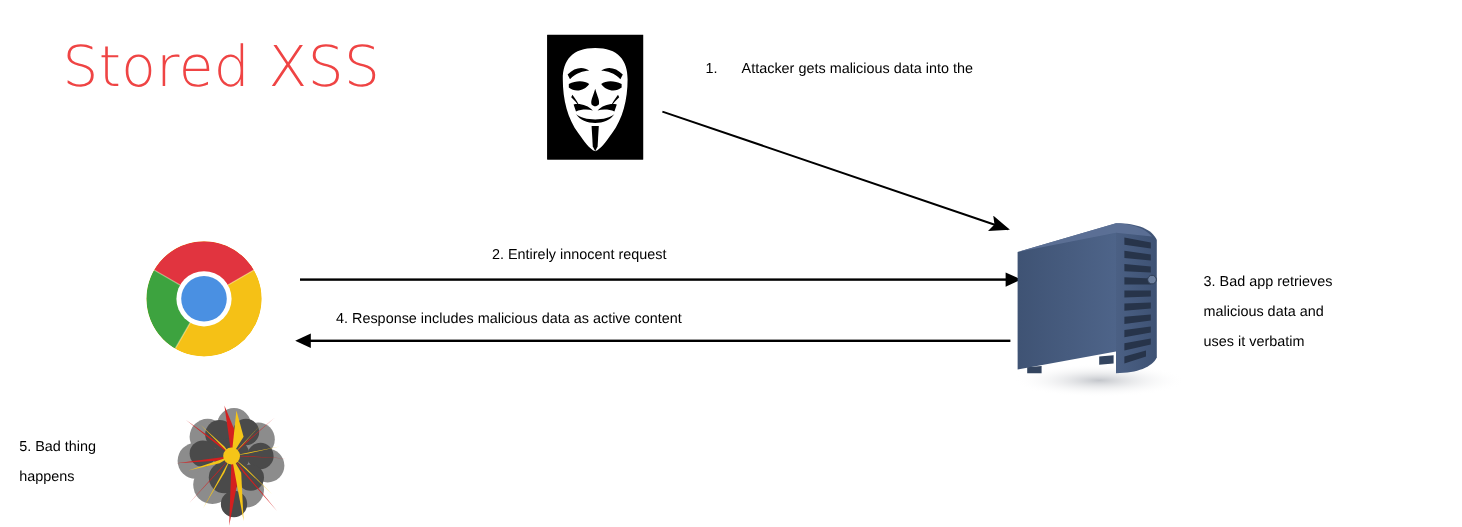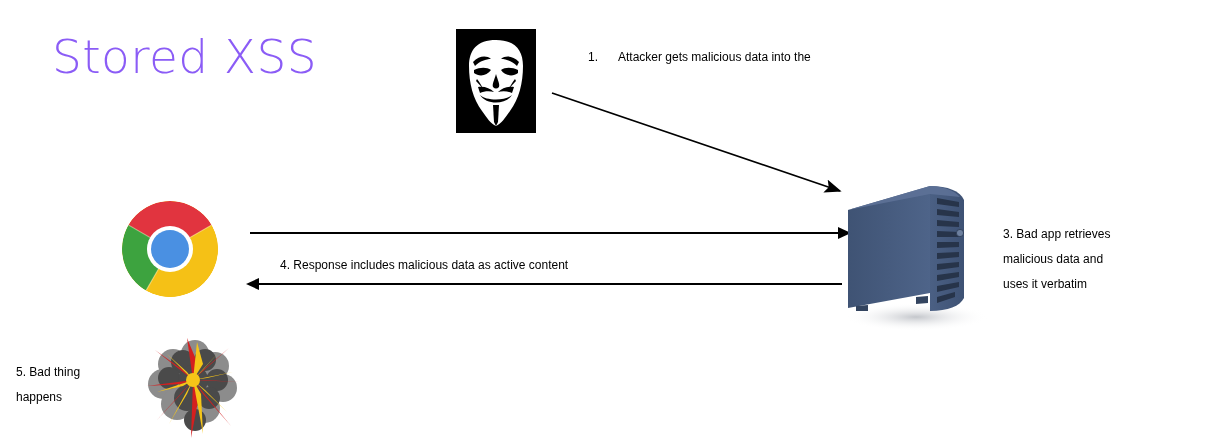--- a/index.html
+++ b/index.html
@@ -18,21 +18,21 @@
     overflow: hidden;
   }
   .abs { position: absolute; }
 
   
   #title {
     left: 52px;
     top: 29px;
     font-size: 47px;
     font-weight: 300;
-    color: #8b5cf6;
+    color: #ef4444;
     letter-spacing: 0.4px;
     white-space: nowrap;
     font-family: "DejaVu Sans", sans-serif;
     text-align: right;
   }
 
   
   .steptext {
     color: #000000;
     font-size: 12px;
@@ -198,20 +198,21 @@
         <path d="M50 50 L8.4 26" stroke="#ffffff" stroke-width="1.2" opacity="0.35"></path>
         <path d="M50 50 L91.6 26" stroke="#ffffff" stroke-width="1.2" opacity="0.35"></path>
         <path d="M50 50 L26 91.6" stroke="#ffffff" stroke-width="1.2" opacity="0.35"></path>
 
         <circle cx="50" cy="50" r="23" fill="#ffffff"></circle>
         <circle cx="50" cy="50" r="19" fill="#4a90e2"></circle>
       </g>
     </svg>
   </div>
 
+  <div class="abs steptext" id="step2">2. Entirely innocent request</div>
   <div class="abs arrowline" id="arrow2line"></div>
   <div class="abs head-right" id="arrow2head"></div>
 
   <div class="abs steptext" id="step4">4. Response includes malicious data as active content</div>
   <div class="abs arrowline" id="arrow4line"></div>
   <div class="abs head-left" id="arrow4head"></div>
 
   <div class="abs" id="server">
     <svg width="150" height="155" viewBox="0 0 150 155">
       <defs>

